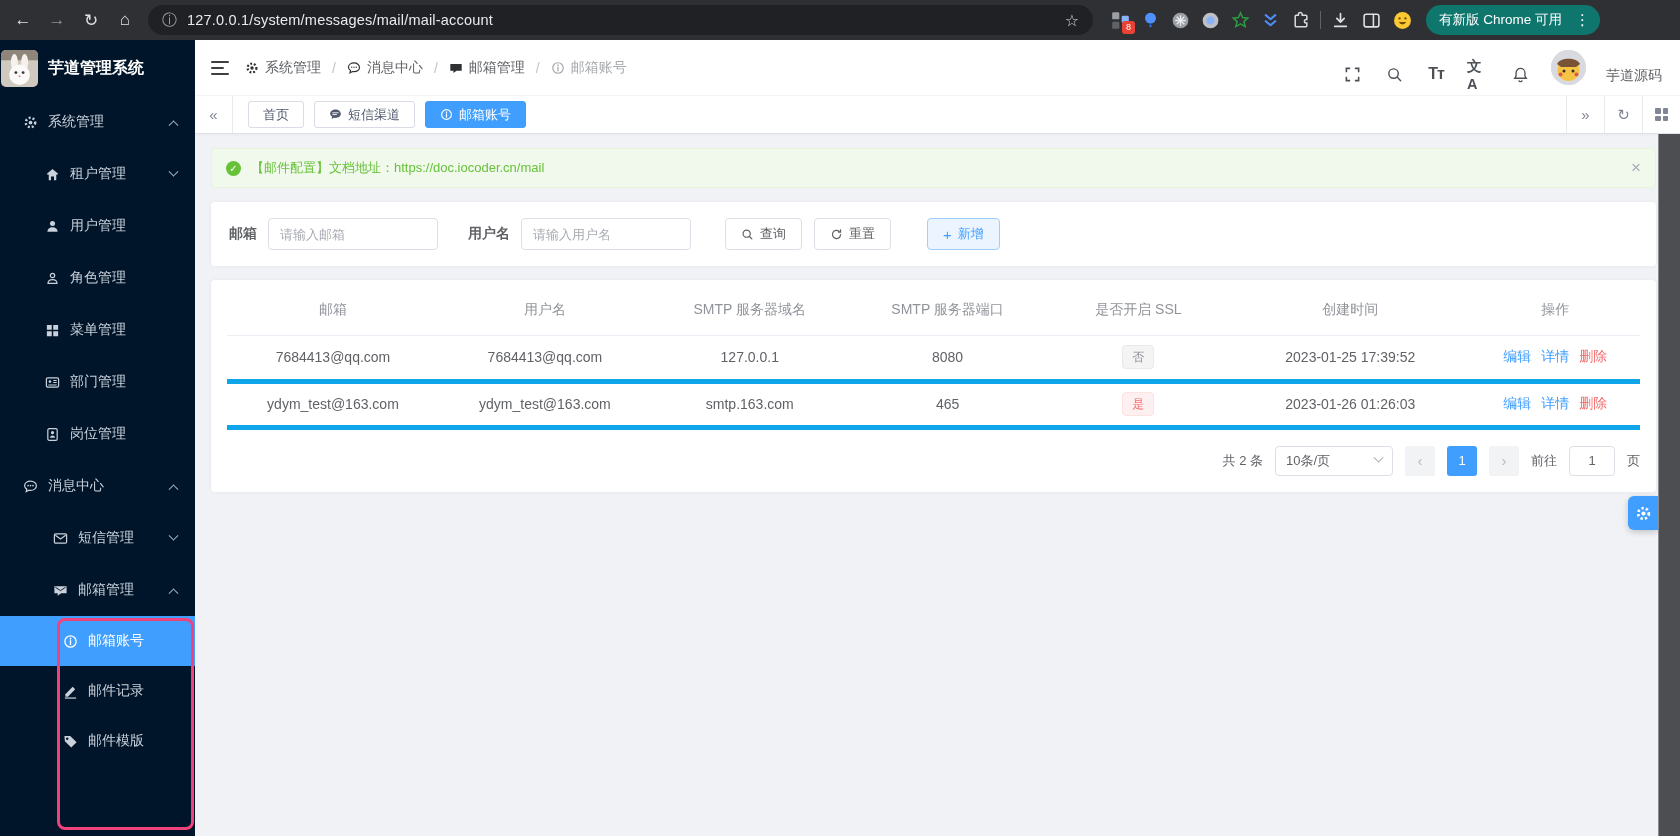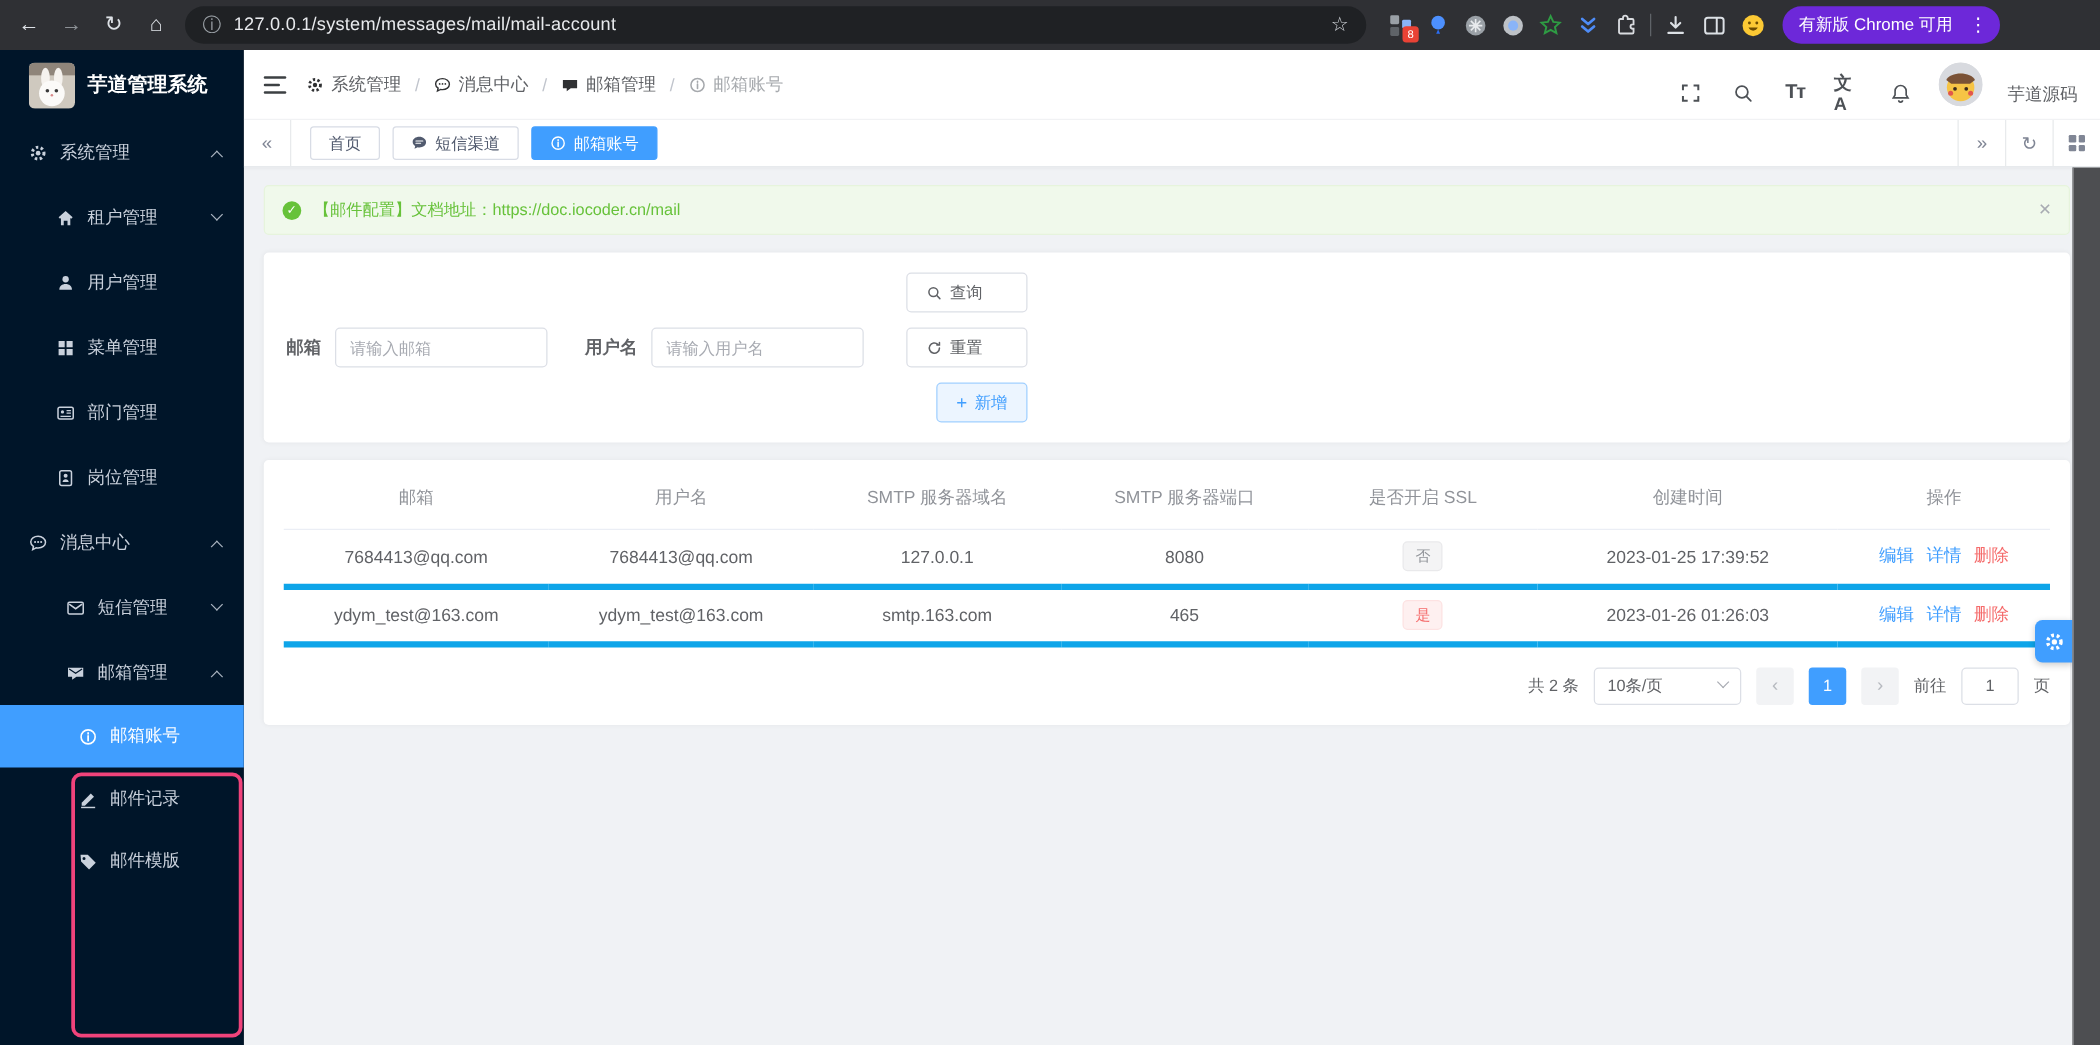--- a/index.html
+++ b/index.html
@@ -12,29 +12,29 @@
   .cicon.dim { color:#8d9196; }
   .url-pill { width:945px; height:30px; background:#1f2124; border-radius:16px; display:flex; align-items:center; padding:0 14px; gap:10px; margin-left:4px; }
   .url-pill .i-info { color:#9aa0a6; font-size:15px; }
   .url-text { color:#e8eaed; font-size:14.5px; letter-spacing:.2px; flex:1; }
   .url-star { color:#cfd3d8; font-size:16px; }
   .ext-area { display:flex; align-items:center; gap:11px; margin-left:14px; }
   .ext { position:relative; width:19px; height:19px; display:flex; align-items:center; justify-content:center; cursor:pointer; }
   .ext-badge { position:absolute; right:-5px; bottom:-4px; background:#e94235; color:#fff; font-size:9px; min-width:13px; height:13px; line-height:13px; border-radius:3px; text-align:center; padding:0 2px; }
   .chrome-divider { width:1px; height:18px; background:#5f6368; margin:0 6px; }
   .emoji-dot { width:19px; height:19px; }
-  .update-pill { margin-left:10px; height:30px; border-radius:15px; background:#6d28d9; color:#fff; font-size:13.5px; display:flex; align-items:center; gap:9px; padding:0 6px 0 13px; cursor:pointer; white-space:nowrap; }
+  .update-pill { margin-left:10px; height:30px; border-radius:15px; background:#0f766e; color:#fff; font-size:13.5px; display:flex; align-items:center; gap:9px; padding:0 6px 0 13px; cursor:pointer; white-space:nowrap; }
   .update-pill .dots { font-size:15px; padding:0 4px; }
 
   
   .window { position:absolute; top:40px; left:0; right:0; bottom:0; display:flex; }
 
   
   .sidebar { width:195px; background:#001529; flex:none; position:relative; z-index:2; }
-  .logo-row { height:56px; display:flex; align-items:center; gap:10px; padding:0 23px; }
+  .logo-row { height:56px; display:flex; align-items:center; gap:10px; padding:0 1px; }
   .logo-img { width:37px; height:37px; border-radius:5px; overflow:hidden; flex:none; }
   .logo-title { color:#fff; font-size:16px; font-weight:700; white-space:nowrap; }
   .m-item { display:flex; align-items:center; gap:10px; color:#c9d1dc; font-size:14px; cursor:pointer; white-space:nowrap; }
   .lvl1 { height:52px; padding:0 18px 0 22px; }
   .lvl2 { height:52px; padding:0 18px 0 44px; }
   .lvl3 { height:50px; padding:0 18px 0 62px; }
   .m-item.active { background:#409eff; color:#fff; }
   .mi { width:16px; height:16px; flex:none; display:flex; align-items:center; justify-content:center; }
   .mi svg { width:15px; height:15px; }
   .caret { margin-left:auto; width:7px; height:7px; border-right:1.6px solid currentColor; border-bottom:1.6px solid currentColor; opacity:.85; }
@@ -80,21 +80,21 @@
   .alert-text { color:#67c23a; font-size:13px; }
   .alert-link { color:#67c23a; text-decoration:none; cursor:pointer; }
   .alert-close { margin-left:auto; color:#a8abb2; font-size:17px; cursor:pointer; }
 
   .card { background:#fff; border-radius:4px; box-shadow:0 0 4px rgba(0,0,0,.05); }
   .search-card { margin-top:14px; padding:16px 18px; display:flex; align-items:center; gap:30px; }
   .f-item { display:flex; align-items:center; gap:11px; }
   .f-label { font-size:14px; color:#606266; font-weight:700; white-space:nowrap; }
   .inp { width:170px; height:32px; border:1px solid #dcdfe6; border-radius:4px; padding:0 11px; font-size:13px; color:#606266; background:#fff; outline:none; font-family:inherit; }
   .inp::placeholder { color:#a8abb2; }
-  .btn-group { display:flex; gap:12px; margin-left:4px;flex-direction:column; }
+  .btn-group { display:flex; gap:12px; margin-left:4px; }
   .btn { height:32px; display:inline-flex; align-items:center; gap:6px; padding:0 15px; border:1px solid #dcdfe6; border-radius:4px; background:#fff; color:#606266; font-size:13px; cursor:pointer; font-family:inherit; white-space:nowrap; }
   .btn svg { width:13px; height:13px; }
   .btn.plain-primary { background:#ecf5ff; border-color:#a0cfff; color:#409eff; }
   .btn.plain-primary .plus { font-size:15px; line-height:1; }
 
   .table-card { margin-top:14px; padding:6px 16px 16px; }
   table { width:100%; border-collapse:collapse; table-layout:fixed; }
   th { height:49px; color:#909399; font-size:14px; font-weight:500; border-bottom:1px solid #ebeef5; text-align:center; }
   td { height:46px; color:#606266; font-size:14px; text-align:center; border-bottom:5px solid #0ea5e9; }
   .tag { display:inline-block; height:24px; line-height:22px; padding:0 9px; border-radius:4px; font-size:12px; border:1px solid; }
@@ -241,20 +241,29 @@
           <span class="caret down"></span>
         </div>
         <div class="m-item lvl2">
           <span class="mi">
               <svg viewBox="0 0 16 16">
                 <circle cx="8" cy="4.7" r="2.7" fill="currentColor"></circle>
                 <path d="M2.6 13.6c0-3 2.4-4.8 5.4-4.8s5.4 1.8 5.4 4.8Z" fill="currentColor"></path>
               </svg>
             </span>
           <span>用户管理</span>
+        </div>
+        <div class="m-item lvl2">
+          <span class="mi">
+              <svg viewBox="0 0 16 16">
+                <circle cx="8" cy="4.8" r="2.3" fill="none" stroke="currentColor" stroke-width="1.3"></circle>
+                <path d="M3.2 13.3c0-2.6 2.1-4.2 4.8-4.2s4.8 1.6 4.8 4.2Z" fill="none" stroke="currentColor" stroke-width="1.3"></path>
+              </svg>
+            </span>
+          <span>角色管理</span>
         </div>
         <div class="m-item lvl2">
           <span class="mi">
               <svg viewBox="0 0 16 16">
                 <path d="M2 2h5.2v5.2H2zM8.8 2H14v5.2H8.8zM2 8.8h5.2V14H2zM8.8 8.8H14V14H8.8z" fill="currentColor"></path>
               </svg>
             </span>
           <span>菜单管理</span>
         </div>
         <div class="m-item lvl2">

